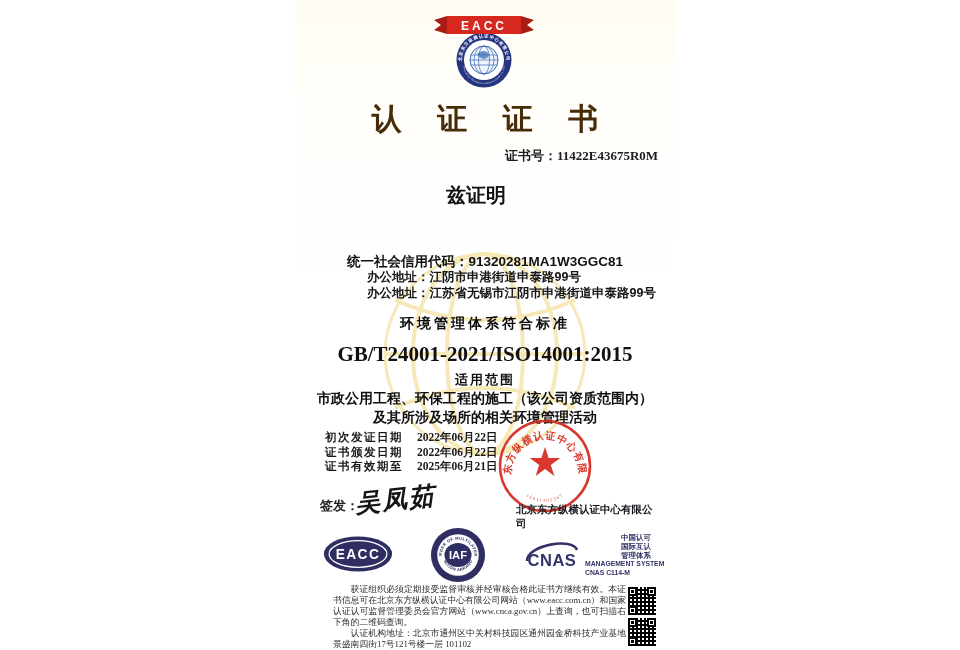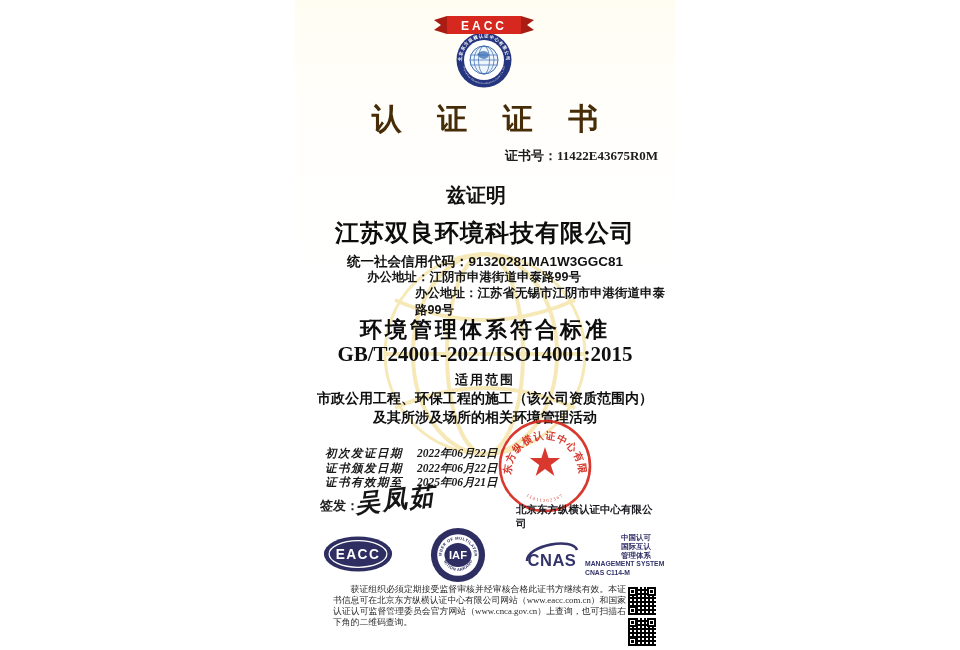--- a/index.html
+++ b/index.html
@@ -15,29 +15,29 @@
            letter-spacing:14px; padding-left:14px; }
   .cert-no { top:147px; left:210px; font-size:13px; font-weight:bold; color:#1c1c1c; }
   .attest { top:182px; left:151px; font-size:20px; font-weight:bold; color:#111;
             font-family:"Liberation Sans",sans-serif; }
   .company { top:208px; font-size:24px; font-weight:bold; color:#0d0d0d;
              font-family:"Liberation Sans",sans-serif; letter-spacing:1px; }
   .credit { top:244px; font-size:13.5px; font-weight:bold; color:#111;
             font-family:"Liberation Sans",sans-serif; }
   .addr { left:72px; font-size:12.5px; font-weight:bold; color:#141414;
           font-family:"Liberation Sans",sans-serif; }
-  .addr1 { top:269px; } .addr2 { top:285px;margin-left:48px; }
-  .system { top:306px; font-size:22px; font-weight:bold; letter-spacing:3px; color:#0d0d0d; }
+  .addr1 { top:269px; } .addr2 { top:285px; }
+  .system { top:306px; font-size:14px; font-weight:bold; letter-spacing:3px; color:#0d0d0d; }
   .standard { top:333px; font-size:21px; font-weight:600; color:#101010; }
   .scope-title { top:362px; font-size:13px; font-weight:bold; letter-spacing:2px; color:#111; }
   .scope1 { top:381px; } .scope2 { top:400px; }
   .scope-line { font-size:14px; font-weight:bold; color:#0f0f0f;
                 font-family:"Liberation Sans",sans-serif; }
 
-  .dates { top:446px; left:30px;font-style:italic; }
+  .dates { top:430px; left:30px; }
   .date-row { display:flex; gap:14px; font-size:11.5px; font-weight:bold;
               color:#1a1a1a; line-height:14.5px; }
   .date-label { letter-spacing:1.5px; }
 
   .sign-label { top:497px; left:25px; font-size:13px; font-weight:bold; color:#222; }
   .signature { top:483px; left:60px; font-size:25px; font-weight:bold; font-style:italic;
                color:#151515; transform:rotate(-6deg); letter-spacing:2px; }
 
   .stamp { left:200px; top:416px; }
   .issuer { top:503px; left:221px; width:145px; font-size:10.5px; font-weight:bold;
@@ -111,21 +111,20 @@
     </svg>
 
     <div class="abs ctr title">认 证 证 书</div>
 
     <div class="abs cert-no">
       <span>证书号：</span><span>11422E43675R0M</span>
     </div>
 
     <div class="abs attest">兹证明</div>
 
-    <div class="abs ctr company">江苏双良环境科技有限公司</div>
 
     <div class="abs ctr credit">
       <span>统一社会信用代码：</span><span>91320281MA1W3GGC81</span>
     </div>
 
     <div class="abs addr addr1">
       <span>办公地址：</span><span>江阴市申港街道申泰路99号</span>
     </div>
     <div class="abs addr addr2">
       <span>办公地址：</span><span>江苏省无锡市江阴市申港街道申泰路99号</span>
@@ -205,20 +204,21 @@
     <div class="abs cnas-text">
       <div class="zh">中国认可</div>
       <div class="zh">国际互认</div>
       <div class="zh">管理体系</div>
       <div class="en">MANAGEMENT SYSTEM</div>
       <div class="en">CNAS C114-M</div>
     </div>
 
     <div class="abs fineprint">
       <p>获证组织必须定期接受监督审核并经审核合格此证书方继续有效。本证书信息可在北京东方纵横认证中心有限公司网站（www.eacc.com.cn）和国家认证认可监督管理委员会官方网站（www.cnca.gov.cn）上查询，也可扫描右下角的二维码查询。</p>
+      <p>认证机构地址：北京市通州区中关村科技园区通州园金桥科技产业基地景盛南四街17号121号楼一层 101102</p>
     </div>
 
     <div class="abs qr-wrap">
       <div class="qr">
         <div class="f tl"></div>
         <div class="f tr"></div>
         <div class="f bl"></div>
       </div>
       <div class="qr">
         <div class="f tl"></div>

